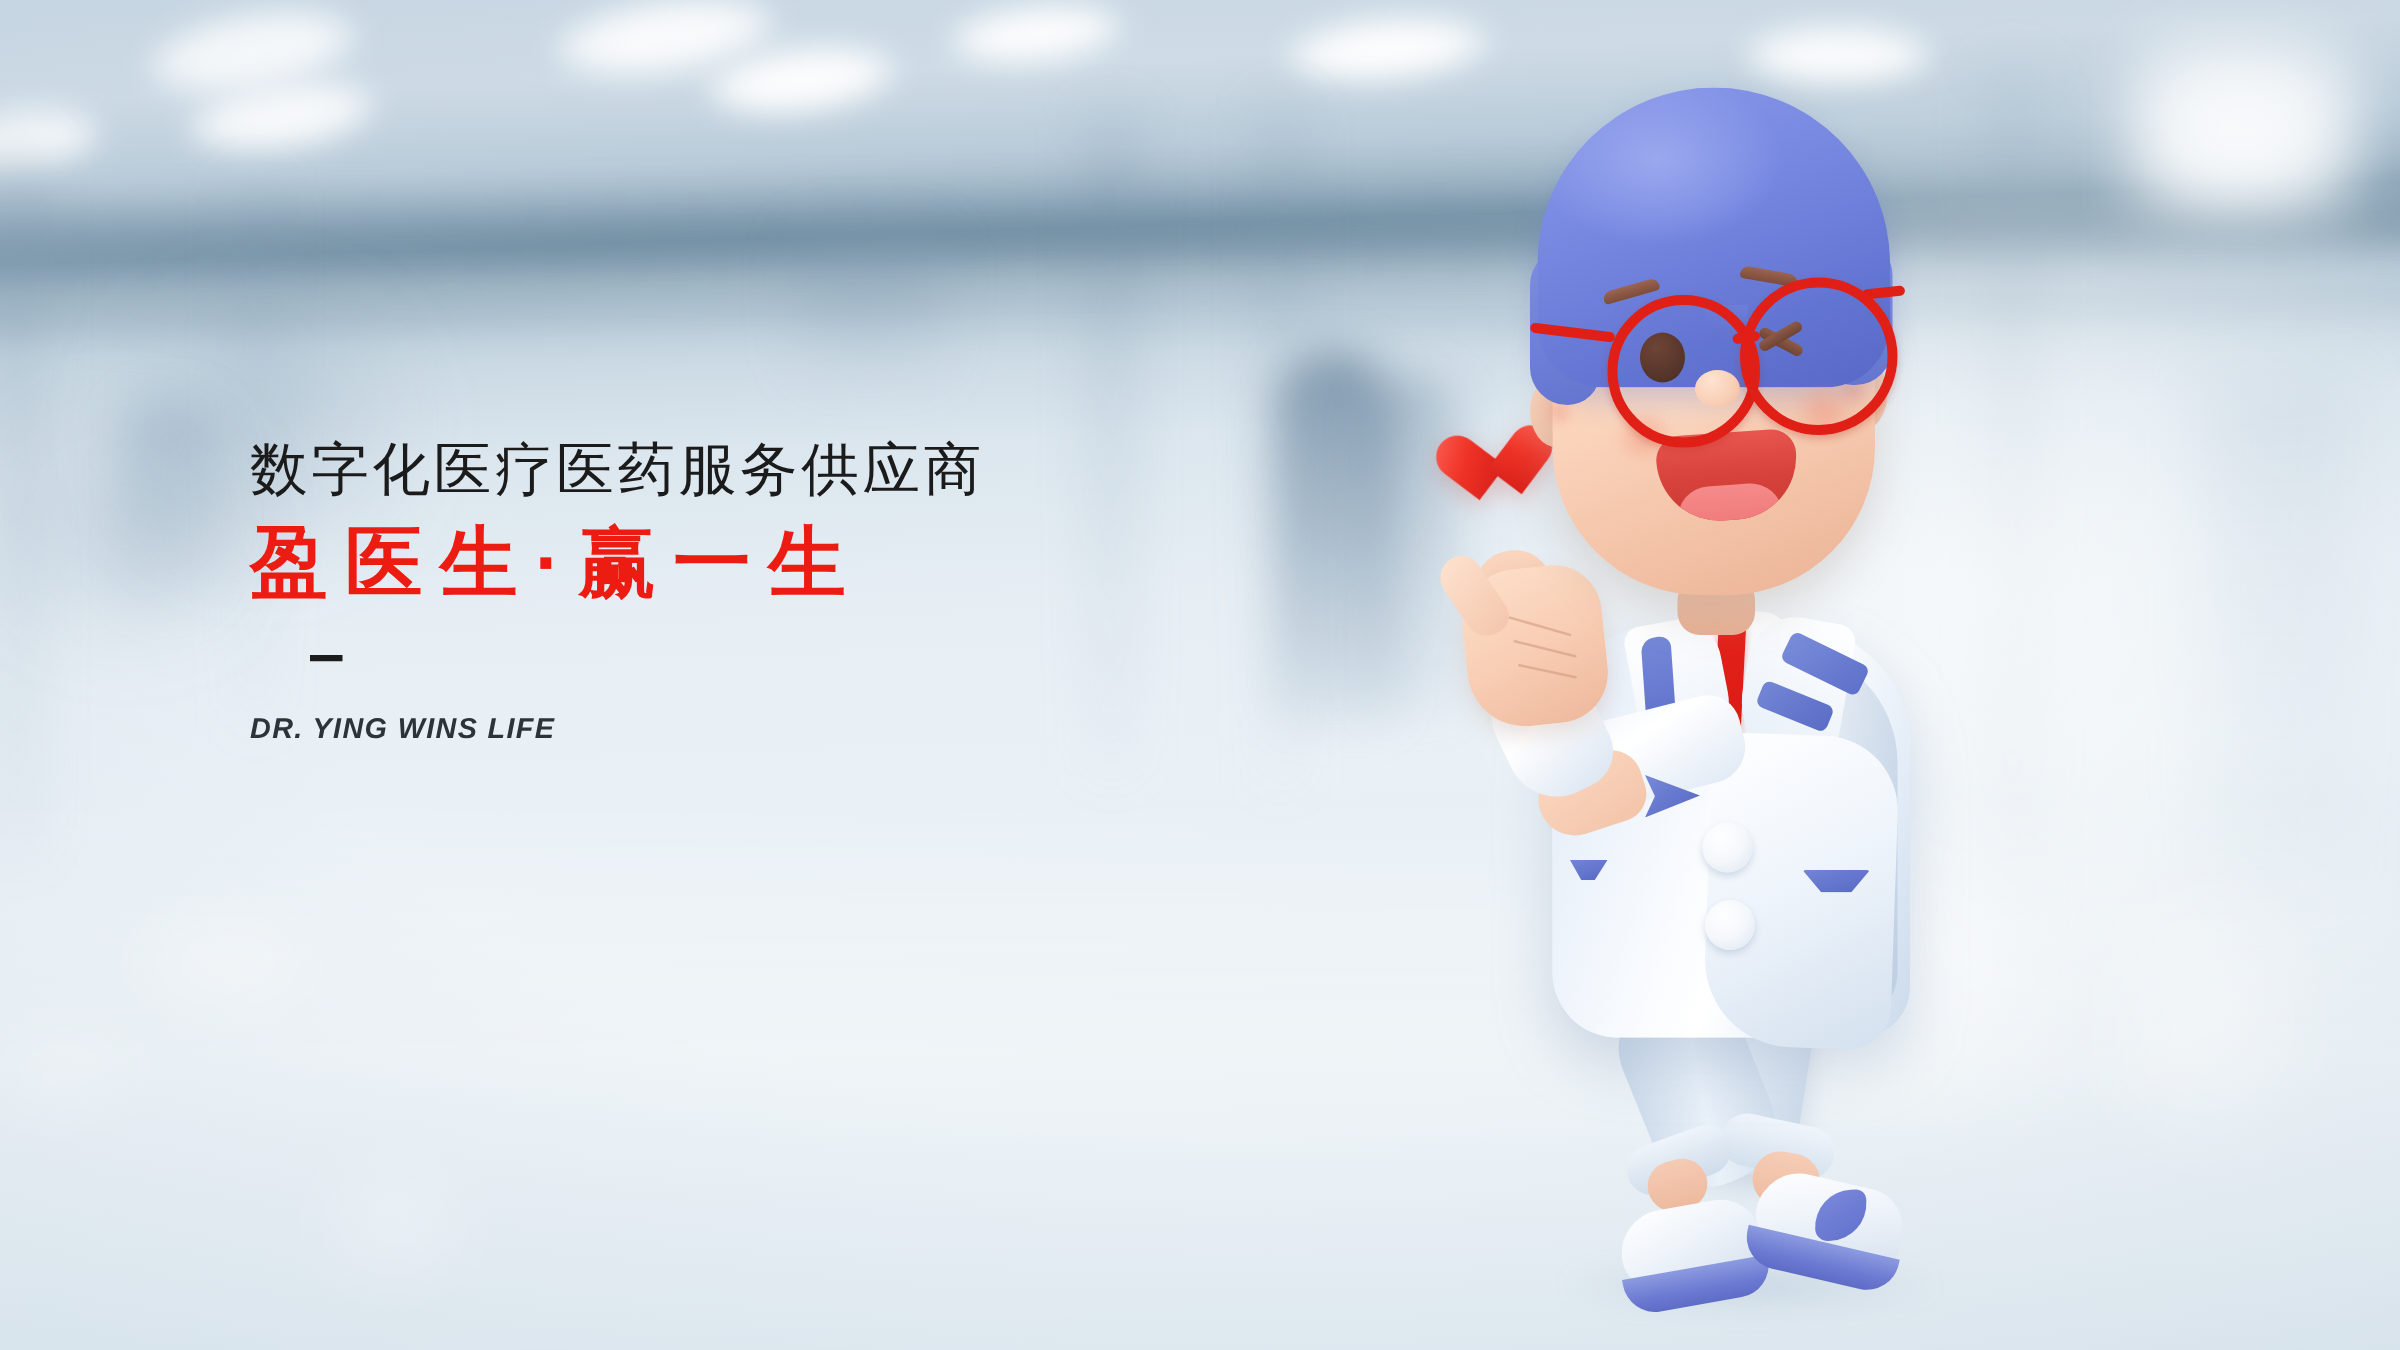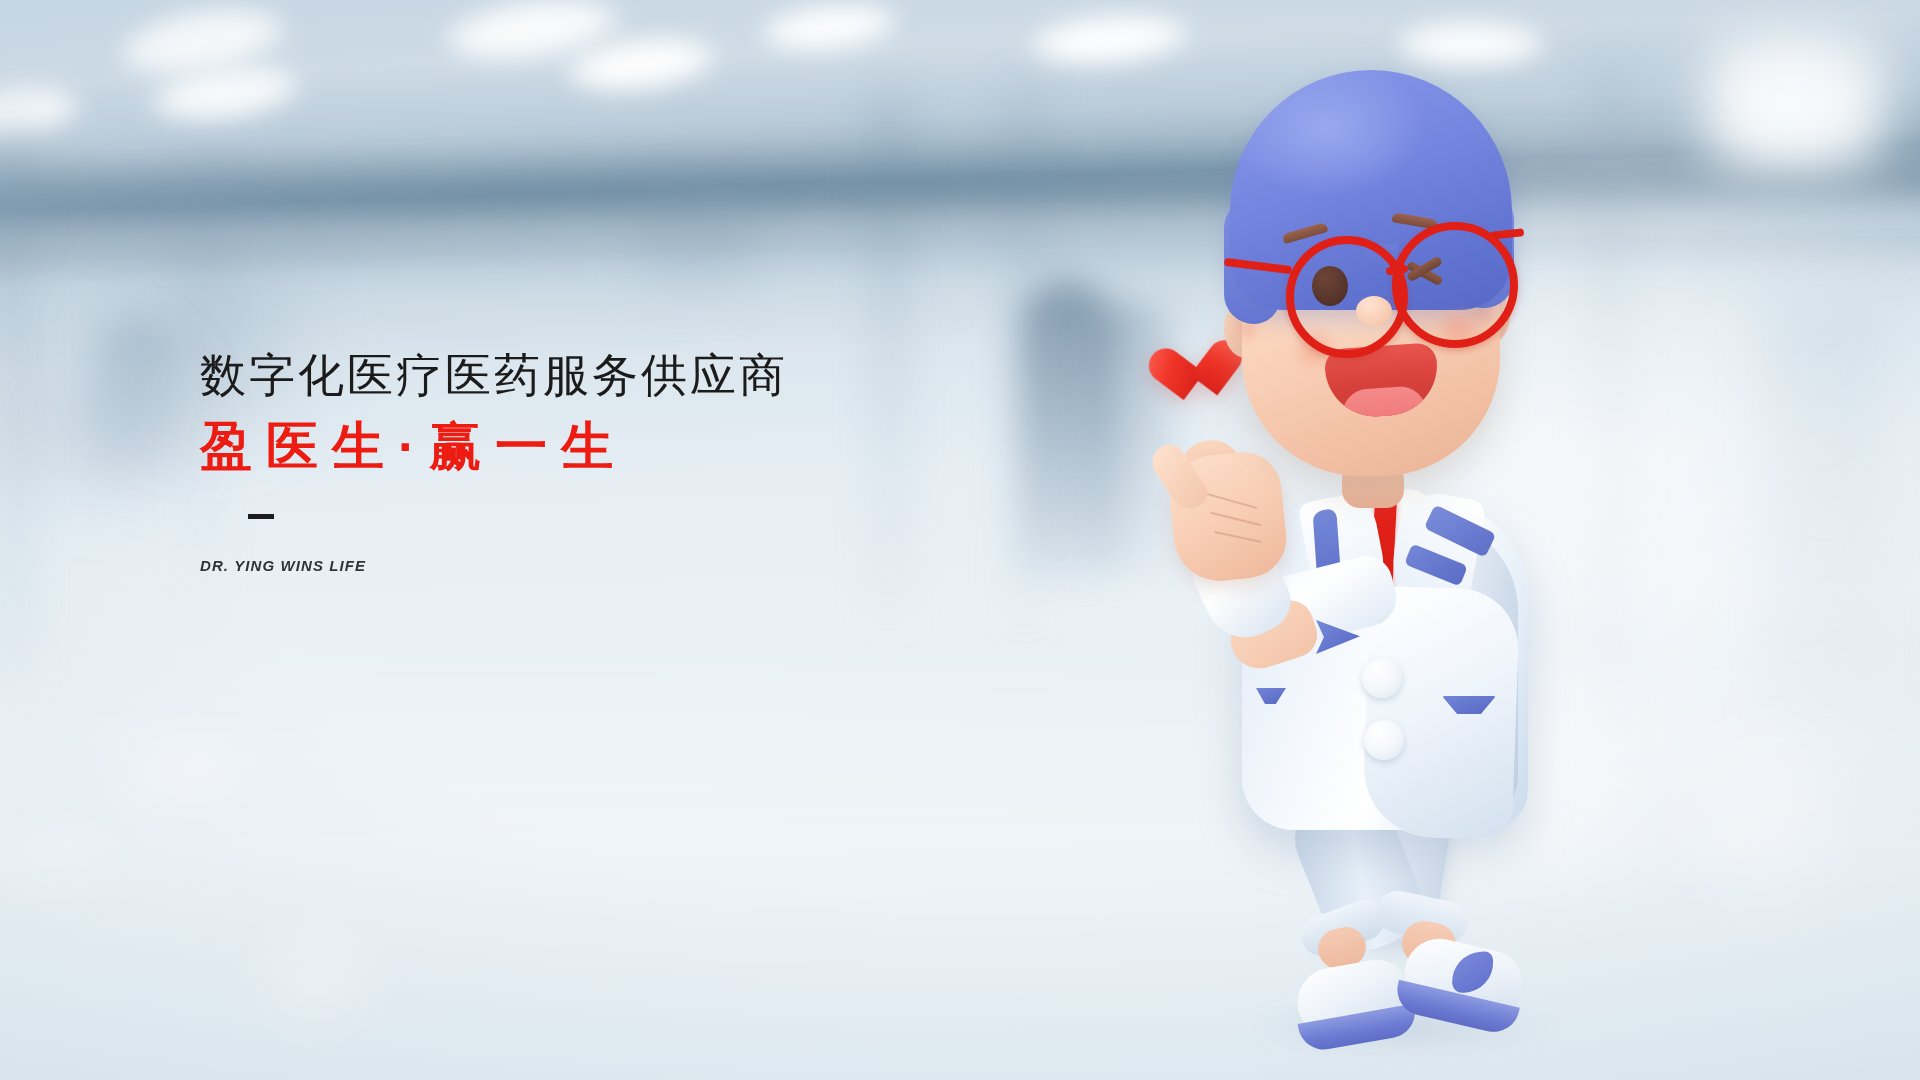--- a/index.html
+++ b/index.html
@@ -64,31 +64,31 @@
 
   
   .copy{position:absolute;left:200px;top:352px;}
 
   .headline-sub{
     font-size:46px;line-height:1;letter-spacing:3px;color:#1b1b1b;
     font-weight:400;white-space:nowrap;
   }
   .headline-main{
     margin-top:22px;
-    font-size:52px;line-height:1;letter-spacing:14px;
+    font-size:62px;line-height:1;letter-spacing:14px;
     color:#ed1c13;font-weight:700;white-space:nowrap;
     text-shadow:0 1px 0 rgba(255,255,255,.25);
   }
   .rule{
     margin-top:42px;margin-left:48px;
     width:26px;height:5px;background:#1c1c1c;
   }
   .en-lines{margin-top:34px;}
   .en{
-    font-size:15px;line-height:1.72;letter-spacing:1.1px;
+    font-size:23px;line-height:1.72;letter-spacing:1.1px;
     font-style:italic;font-weight:700;color:#2d3338;white-space:nowrap;
   }
 
   
   .mascot{position:absolute;left:1190px;top:48px;width:420px;height:1010px;}
   .m{position:absolute;}
 
   
   .leg-back{
     left:162px;top:700px;width:96px;height:190px;

